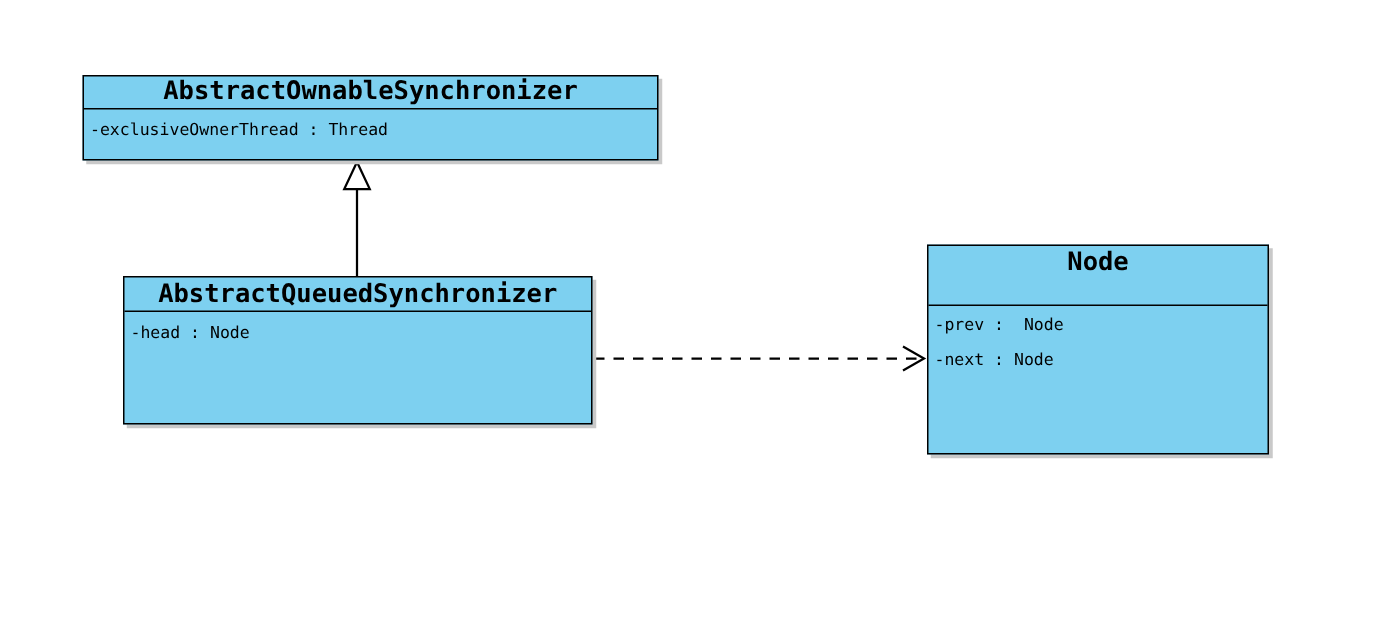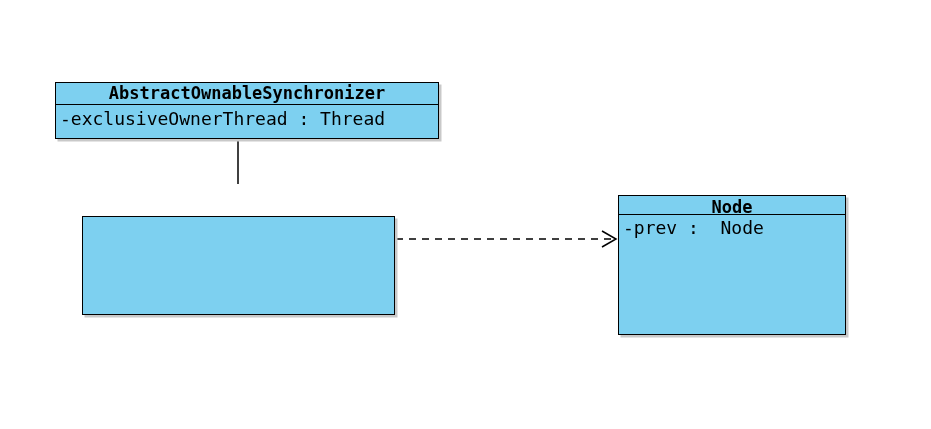--- a/index.html
+++ b/index.html
@@ -22,50 +22,49 @@
     top: 0;
     width: 931px;
     height: 429px;
   }
   .class-box {
     position: absolute;
     box-sizing: border-box;
     background: var(--class-fill, #7dd0f0);
     border: 1.5px solid var(--border, #000000);
     box-shadow: 2.5px 2.5px 0 var(--shadow, #c9c9c9);
-    margin-top: 32px;
   }
   .class-title {
     box-sizing: border-box;
     border-bottom: 1.5px solid var(--border, #000000);
     font-weight: bold;
     font-size: 17px;
     text-align: center;
     white-space: pre;
     overflow: hidden;
   }
   .class-attrs {
     padding: 1px 0 0 4px;
   }
   .attr-row {
-    font-size: 18px;
+    font-size: 11px;
     white-space: pre;
     overflow: hidden;
   }
   
   #class-aos { left: 55px; top: 50px; width: 384px; height: 57px; }
   #class-aos .class-title { height: 22px; line-height: 21px; }
   #class-aos .attr-row { line-height: 25px; }
 
   #class-aqs { left: 82px; top: 184px; width: 313px; height: 99px; }
   #class-aqs .class-title { height: 23px; line-height: 22px; }
   #class-aqs .attr-row { line-height: 25px; }
 
   #class-node { left: 618px; top: 163px; width: 228px; height: 140px; }
-  #class-node .class-title { height: 19px; line-height: 23px; }
+  #class-node .class-title { height: 40px; line-height: 23px; }
   #class-node .attr-row { line-height: 23px; }
 </style>
 </head>
 <body>
 
 <div id="canvas">
 
   <svg id="relations-layer" viewBox="0 0 931 429" xmlns="http://www.w3.org/2000/svg">
 
     <g>
@@ -80,24 +79,27 @@
   </svg>
 
   <div id="class-aos" class="class-box">
     <div class="class-title">AbstractOwnableSynchronizer</div>
     <div class="class-attrs">
       <div class="attr-row">-exclusiveOwnerThread : Thread</div>
     </div>
   </div>
 
   <div id="class-aqs" class="class-box">
+    <div class="class-title">AbstractQueuedSynchronizer</div>
     <div class="class-attrs">
+      <div class="attr-row">-head : Node</div>
     </div>
   </div>
 
   <div id="class-node" class="class-box">
     <div class="class-title">Node</div>
     <div class="class-attrs">
       <div class="attr-row">-prev :  Node</div>
+      <div class="attr-row">-next : Node</div>
     </div>
   </div>
 
 </div>
 
 </body></html>

